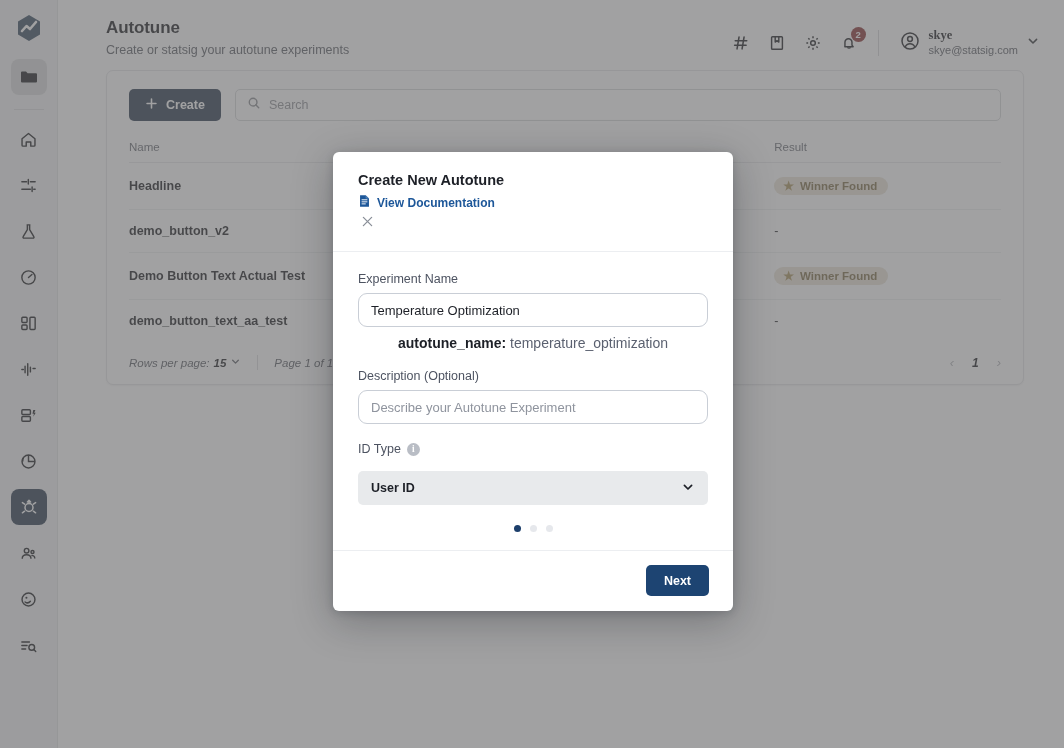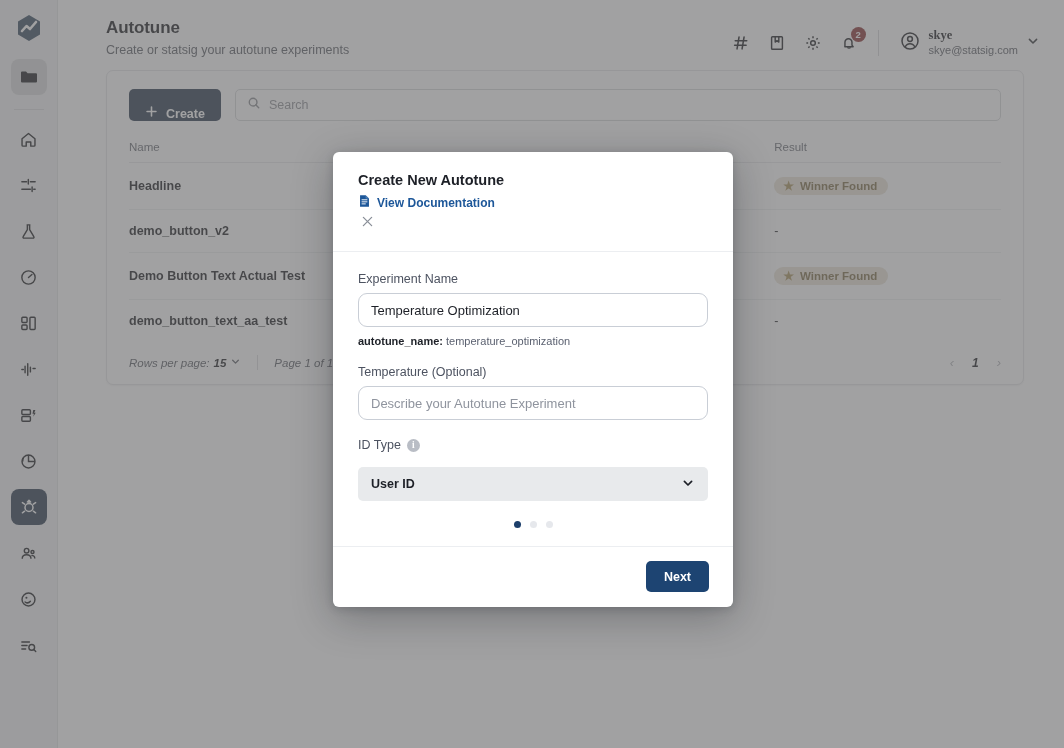--- a/index.html
+++ b/index.html
@@ -76,21 +76,21 @@
     border-radius: 7px;
     box-shadow: 0 1px 2px rgba(16,22,30,.05);
     padding: 18px 22px 0 22px;
   }
   .card-tools { display: flex; gap: 14px; align-items: center; }
   .btn-create {
     background: #1d3f6b; color: #ffffff;
     border: none; border-radius: 5px;
     height: 32px; padding: 0 16px;
     font-size: 12.5px; font-weight: bold;
-    display: inline-flex; align-items: flex-end; gap: 8px;
+    display: inline-flex; align-items: center; gap: 8px;
     font-family: "Liberation Sans", sans-serif;
   }
   .search-wrap {
     flex: 1 1 auto; height: 32px;
     border: 1px solid #d7dade; border-radius: 5px;
     display: flex; align-items: center; gap: 8px; padding: 0 11px;
     background: #fff;
   }
   .search-wrap input {
     border: 0; outline: 0; flex: 1 1 auto;
@@ -160,21 +160,21 @@
   .field-label { font-size: 12.5px; color: #4c5musical; }
   .field-label { font-size: 12.5px; color: #4d5361; margin-bottom: 7px; display: block; }
   .txt {
     width: 100%; height: 34px;
     border: 1px solid #c9ced6; border-radius: 9px;
     padding: 0 12px; font-size: 13px; color: #1d2027;
     outline: none; font-family: "Liberation Sans", sans-serif;
     background: #fff;
   }
   .txt::placeholder { color: #8f949e; }
-  .hint { margin-top: 8px; font-size: 11px; color: #5b6170; }
+  .hint { margin-top: 8px; font-size: 14px; color: #5b6170; text-align: center; }
   .hint b { color: #1d2027; }
   .field-block { margin-bottom: 18px; }
   .label-row { display: flex; align-items: center; gap: 6px; margin-bottom: 15px; }
   .info-i {
     width: 13px; height: 13px; border-radius: 50%;
     background: #b9bdc5; color: #fff; font-size: 9.5px; font-weight: bold;
     display: inline-flex; align-items: center; justify-content: center;
     font-family: "Liberation Serif", serif;
   }
   .select {
@@ -492,21 +492,21 @@
       <div class="field-block">
         <label class="field-label">Experiment Name</label>
         <input class="txt" type="text" value="Temperature Optimization" style="">
         <div class="hint">
           <b>autotune_name:</b>
           <span>temperature_optimization</span>
         </div>
       </div>
 
       <div class="field-block">
-        <label class="field-label">Temperature (Optional)</label>
+        <label class="field-label">Description (Optional)</label>
         <input class="txt" type="text" placeholder="Describe your Autotune Experiment" style="">
       </div>
 
       <div class="field-block" style="margin-bottom:4px">
         <div class="label-row">
           <span class="field-label" style="margin-bottom:0">ID Type</span>
           <span class="info-i">i</span>
         </div>
         <div class="select">
           <span class="sp">User ID</span>

